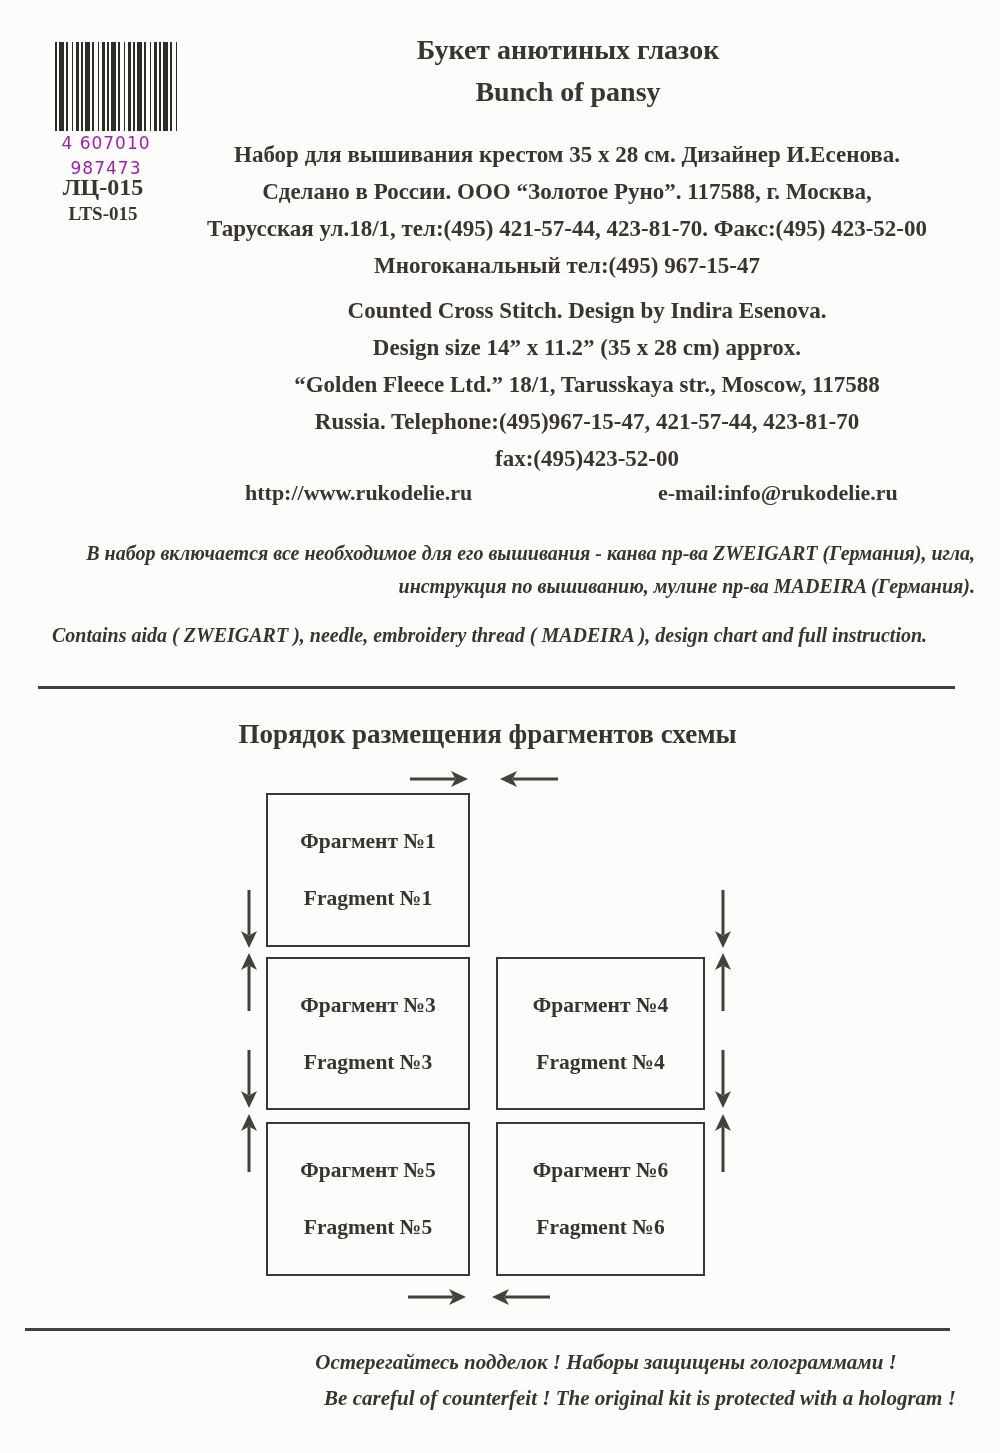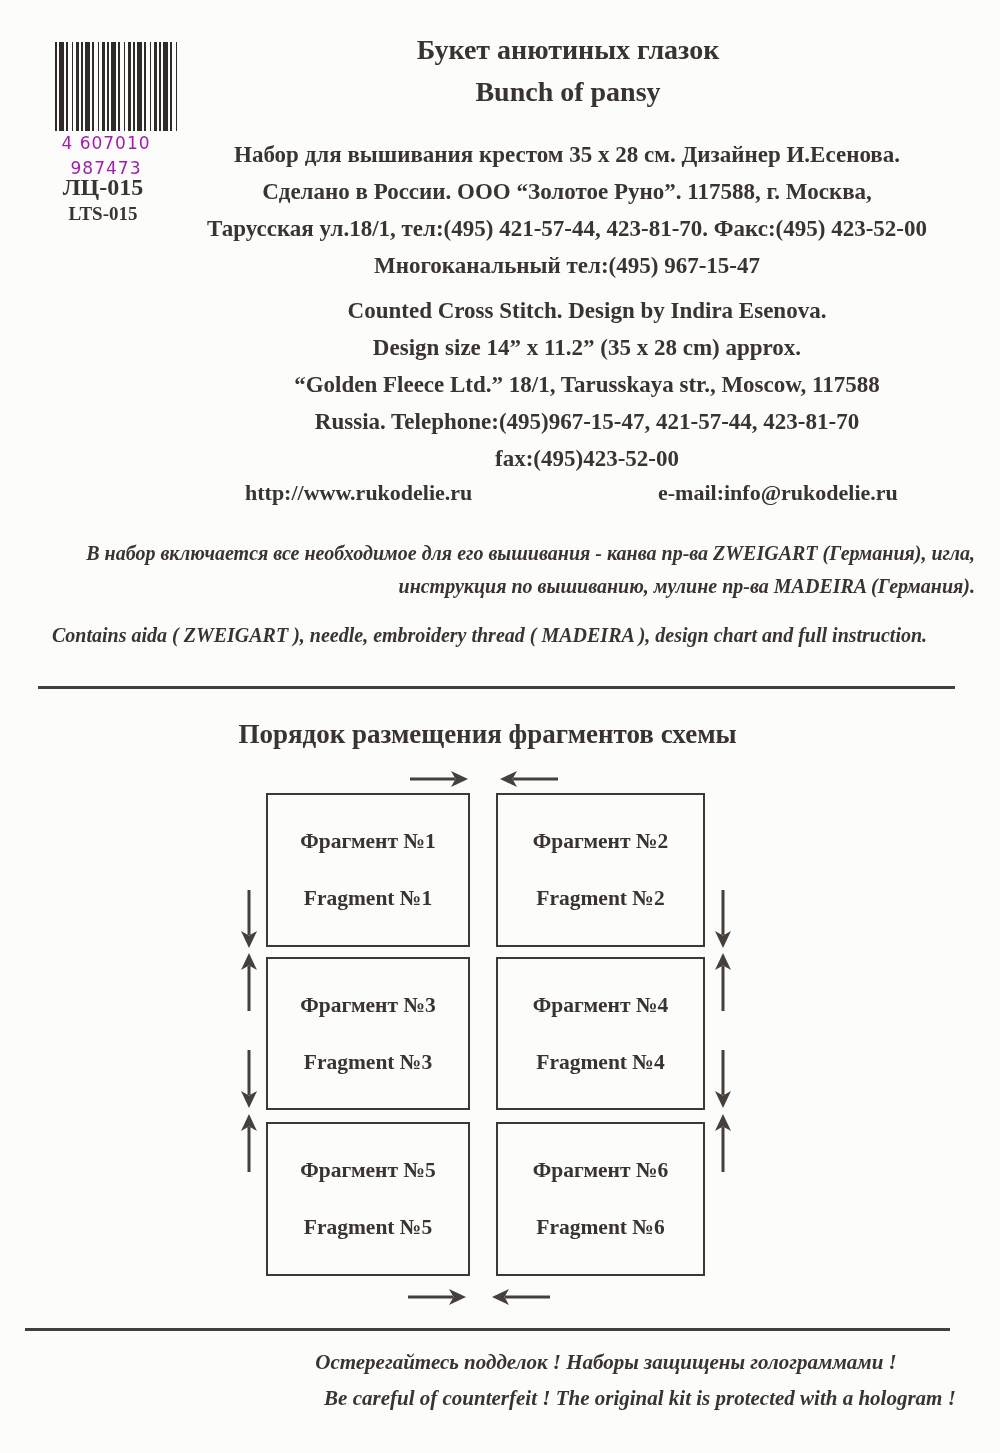--- a/index.html
+++ b/index.html
@@ -146,24 +146,20 @@
     <svg width="58" height="18" viewBox="0 0 58 18">
         <rect x="0" y="7.5" width="45" height="3" fill="currentColor"></rect>
         <path d="M41 1 L58 9 L41 17 L45.5 9 Z" fill="currentColor"></path>
       </svg>
   </span>
 
   <div class="abs frag-box col-l row-1">
     <div>Фрагмент №1</div>
     <div>Fragment №1</div>
   </div>
-  <div class="abs frag-box col-r row-1">
-    <div>Фрагмент №2</div>
-    <div>Fragment №2</div>
-  </div>
   <div class="abs frag-box col-l row-2">
     <div>Фрагмент №3</div>
     <div>Fragment №3</div>
   </div>
   <div class="abs frag-box col-r row-2">
     <div>Фрагмент №4</div>
     <div>Fragment №4</div>
   </div>
   <div class="abs frag-box col-l row-3">
     <div>Фрагмент №5</div>

